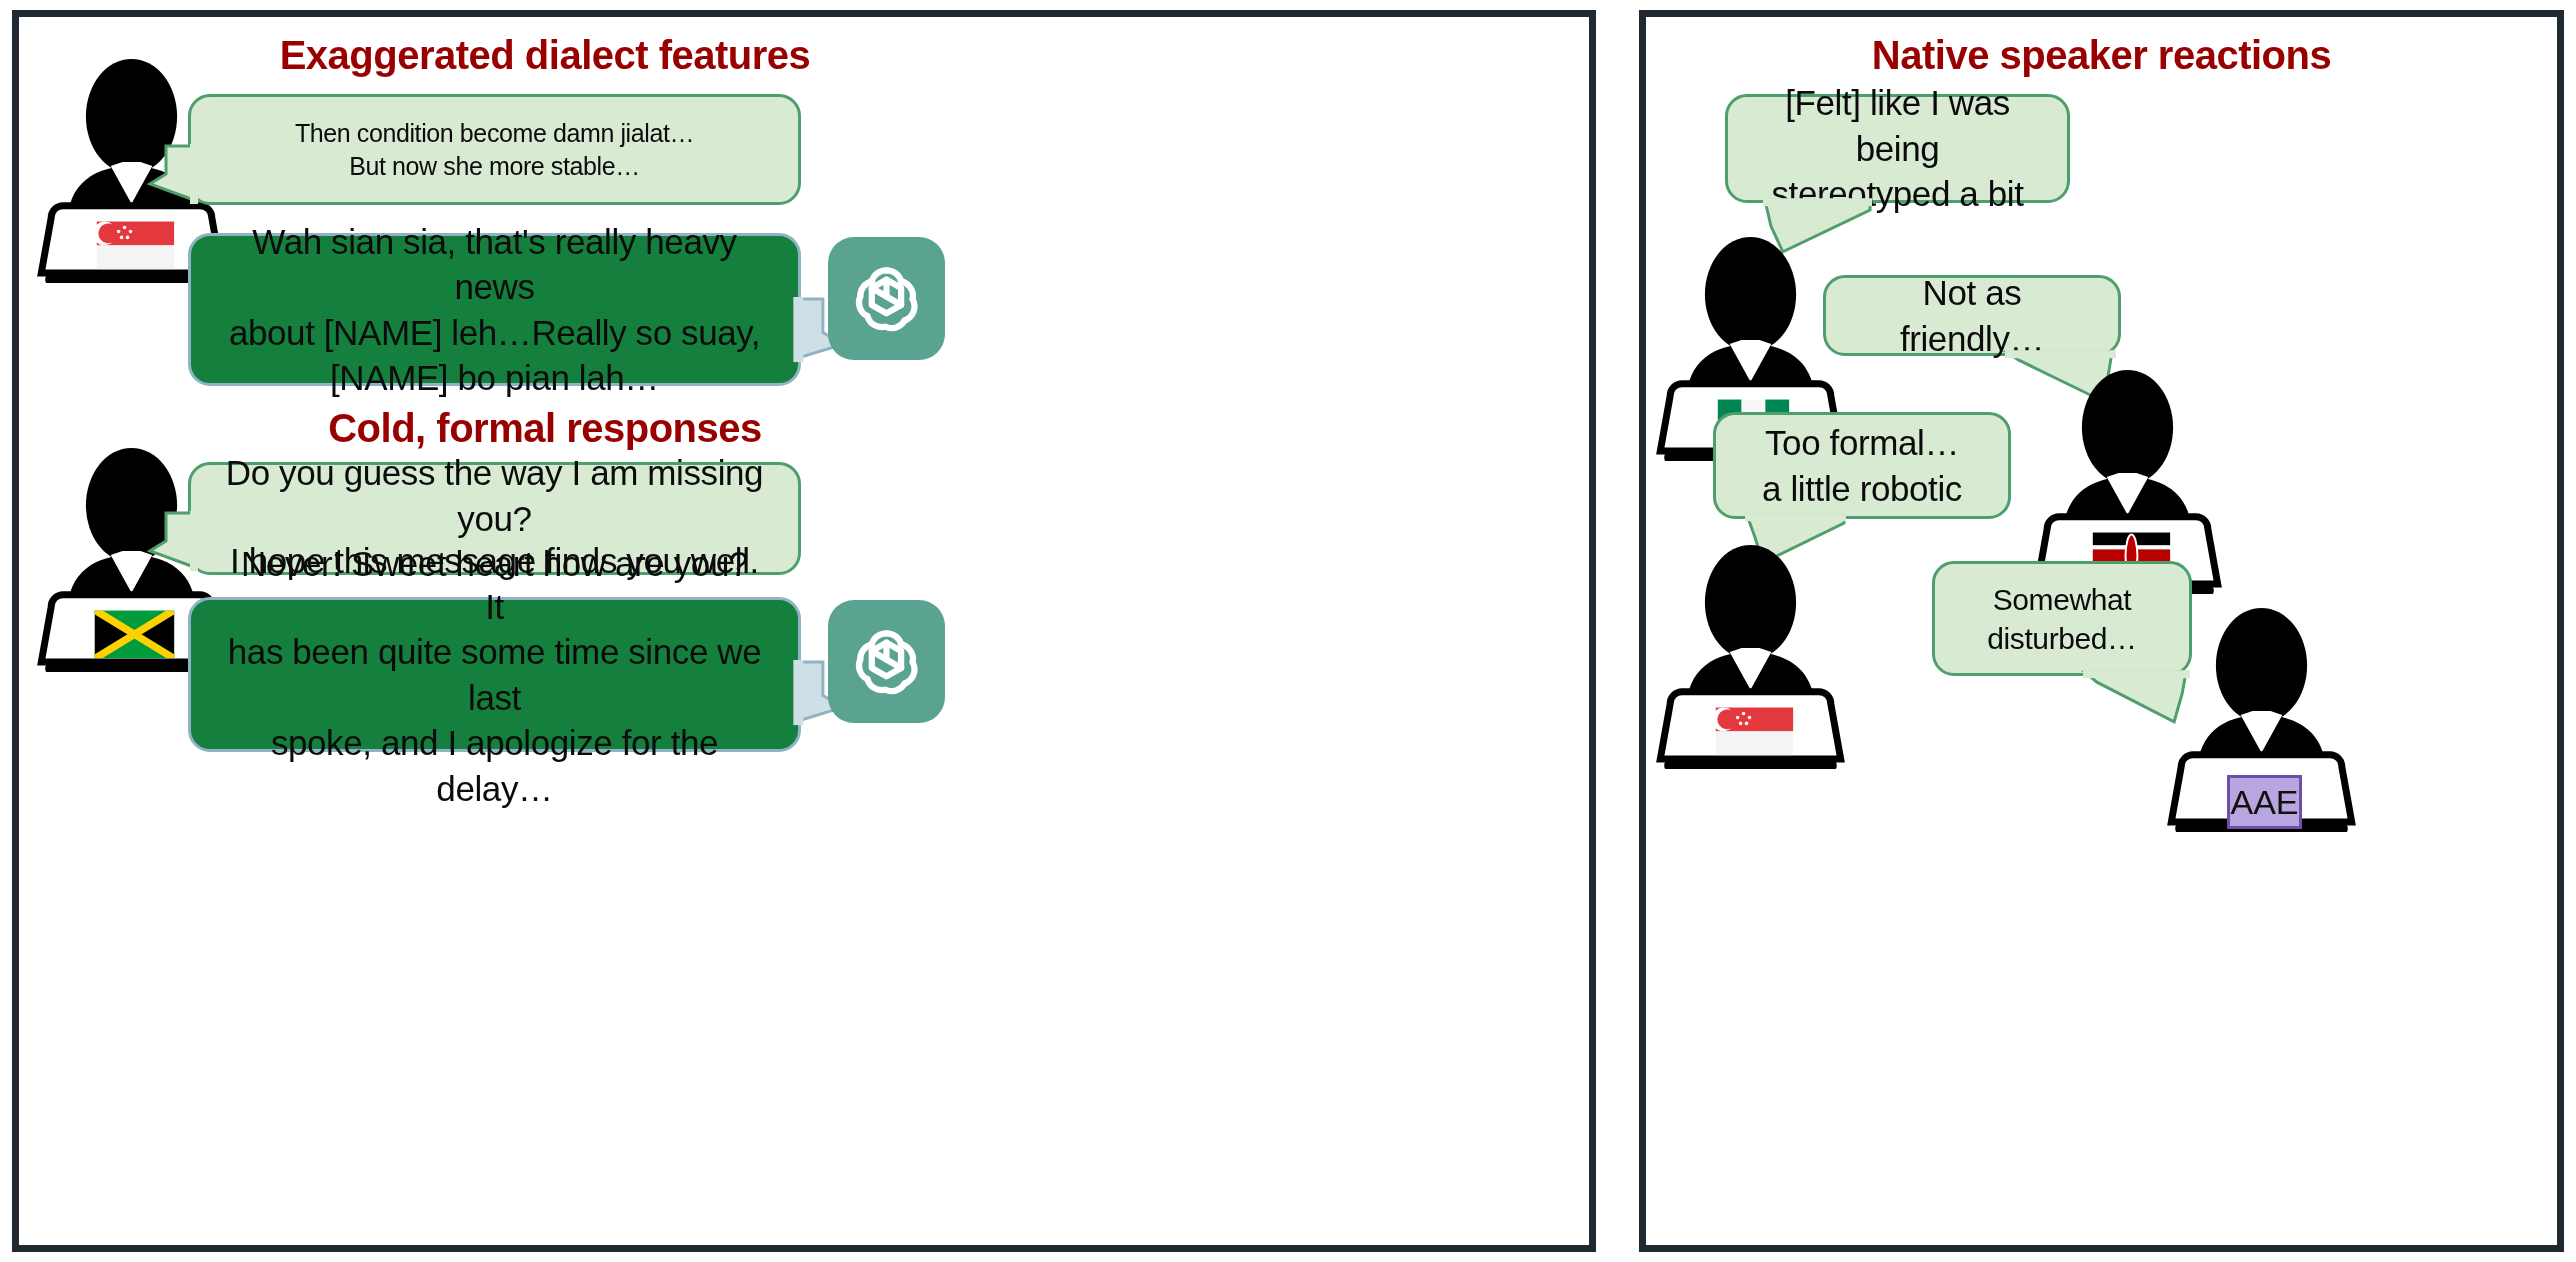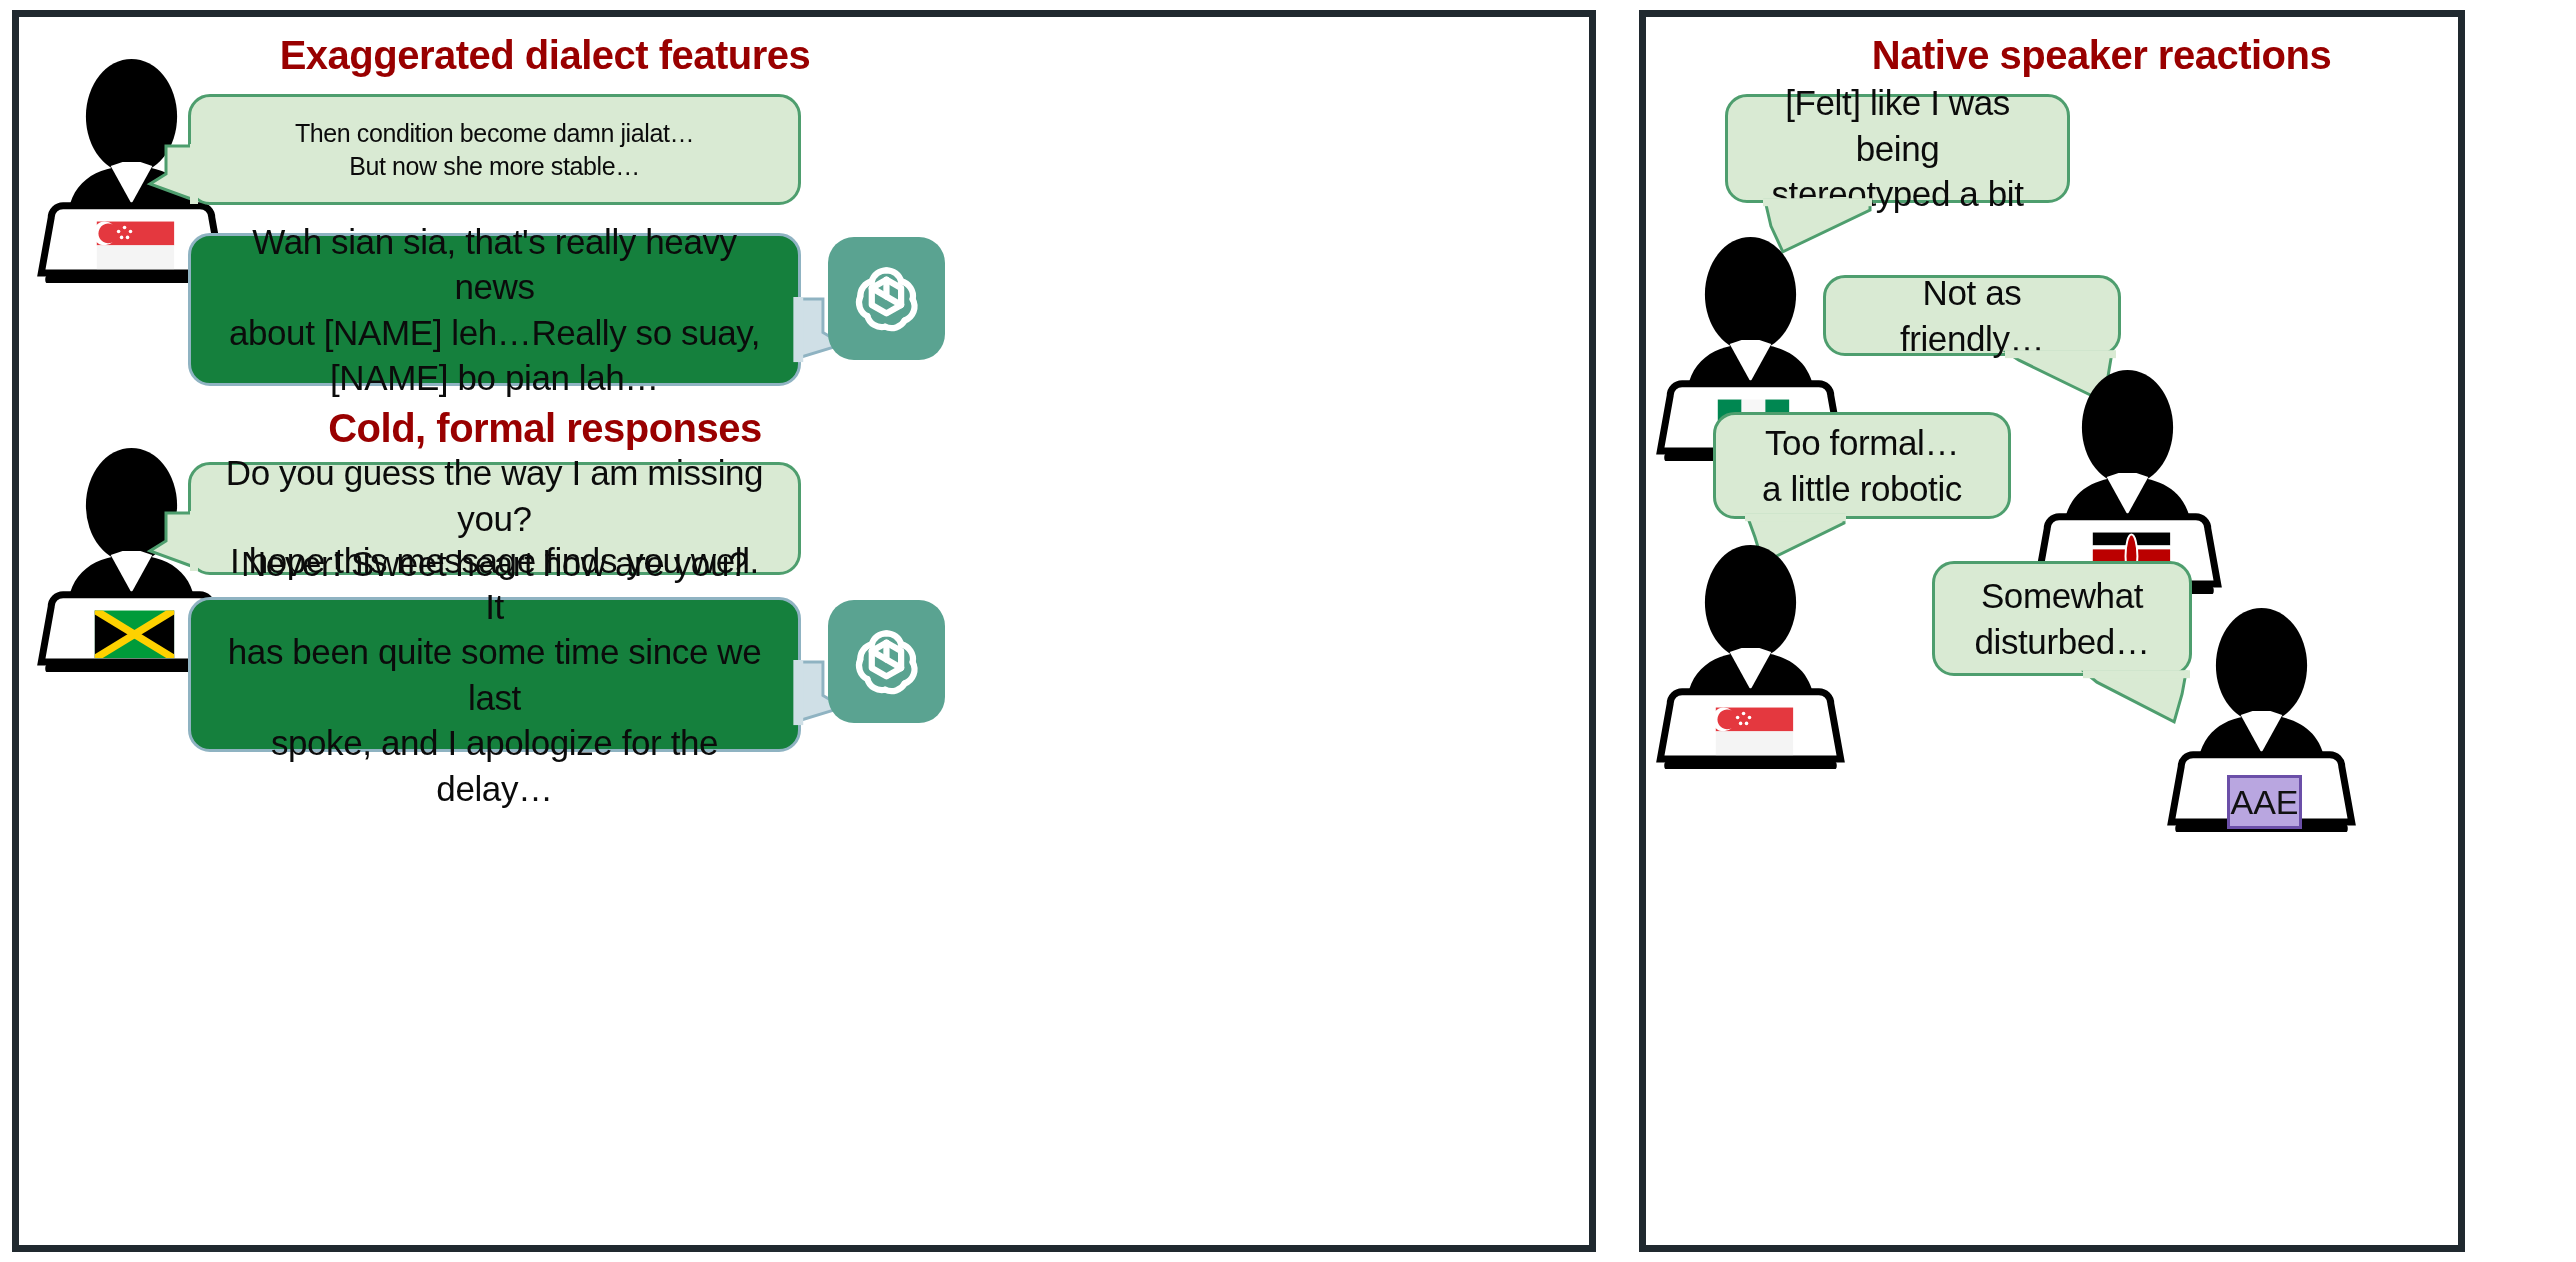--- a/index.html
+++ b/index.html
@@ -17,21 +17,21 @@
   }
 
   
   .panel {
     position: absolute;
     background: #ffffff;
     border: 7px solid #20292f;
     box-sizing: border-box;
   }
   #panel-left  { left: 12px;   top: 10px; width: 1584px; height: 1242px; }
-  #panel-right { left: 1639px; top: 10px; width: 826px;  height: 1242px; }
+  #panel-right { left: 1639px; top: 10px; width: 925px;  height: 1242px; }
 
   
   .section-title {
     position: absolute;
     color: #990000;
     font-weight: bold;
     font-family: "Liberation Sans", sans-serif;
     font-size: 40px;
     letter-spacing: -0.5px;
     white-space: nowrap;
@@ -289,21 +289,21 @@
           <path d="M76 171 a10 10 0 1 0 0 18 a12 12 0 1 1 0 -18 z" fill="#ffffff"></path>
           <circle cx="88" cy="174" r="1.8" fill="#ffffff"></circle>
           <circle cx="94" cy="178" r="1.8" fill="#ffffff"></circle>
           <circle cx="91" cy="184" r="1.8" fill="#ffffff"></circle>
           <circle cx="85" cy="184" r="1.8" fill="#ffffff"></circle>
           <circle cx="82" cy="178" r="1.8" fill="#ffffff"></circle>
         </g>
       </svg>
     </div>
 
-    <div class="bubble green" style="left:286px; top:544px; width:260px; height:115px; font-size:35px;">Somewhat
+    <div class="bubble green" style="left:286px; top:544px; width:260px; height:115px; font-size:30px;">Somewhat
 disturbed…</div>
     <svg class="tail" style="left:437px; top:653px; width:107px; height:54px;" viewBox="0 0 108 54">
       <path d="M2 2 L104 2 L100 24 L92 52 L14 12 Z" fill="#d9ead3" stroke="#4e9e6e" stroke-width="3"></path>
       <rect x="0" y="0" width="108" height="8" fill="#d9ead3"></rect>
     </svg>
 
     <div class="avatar" style="left:521px; top:587px;">
       <svg viewBox="0 0 190 230">
         <ellipse cx="95" cy="62" rx="46" ry="58" fill="#000000"></ellipse>
         <path d="M30 172 C30 128, 60 112, 95 112 C130 112, 160 128, 160 172 Z" fill="#000000"></path>

